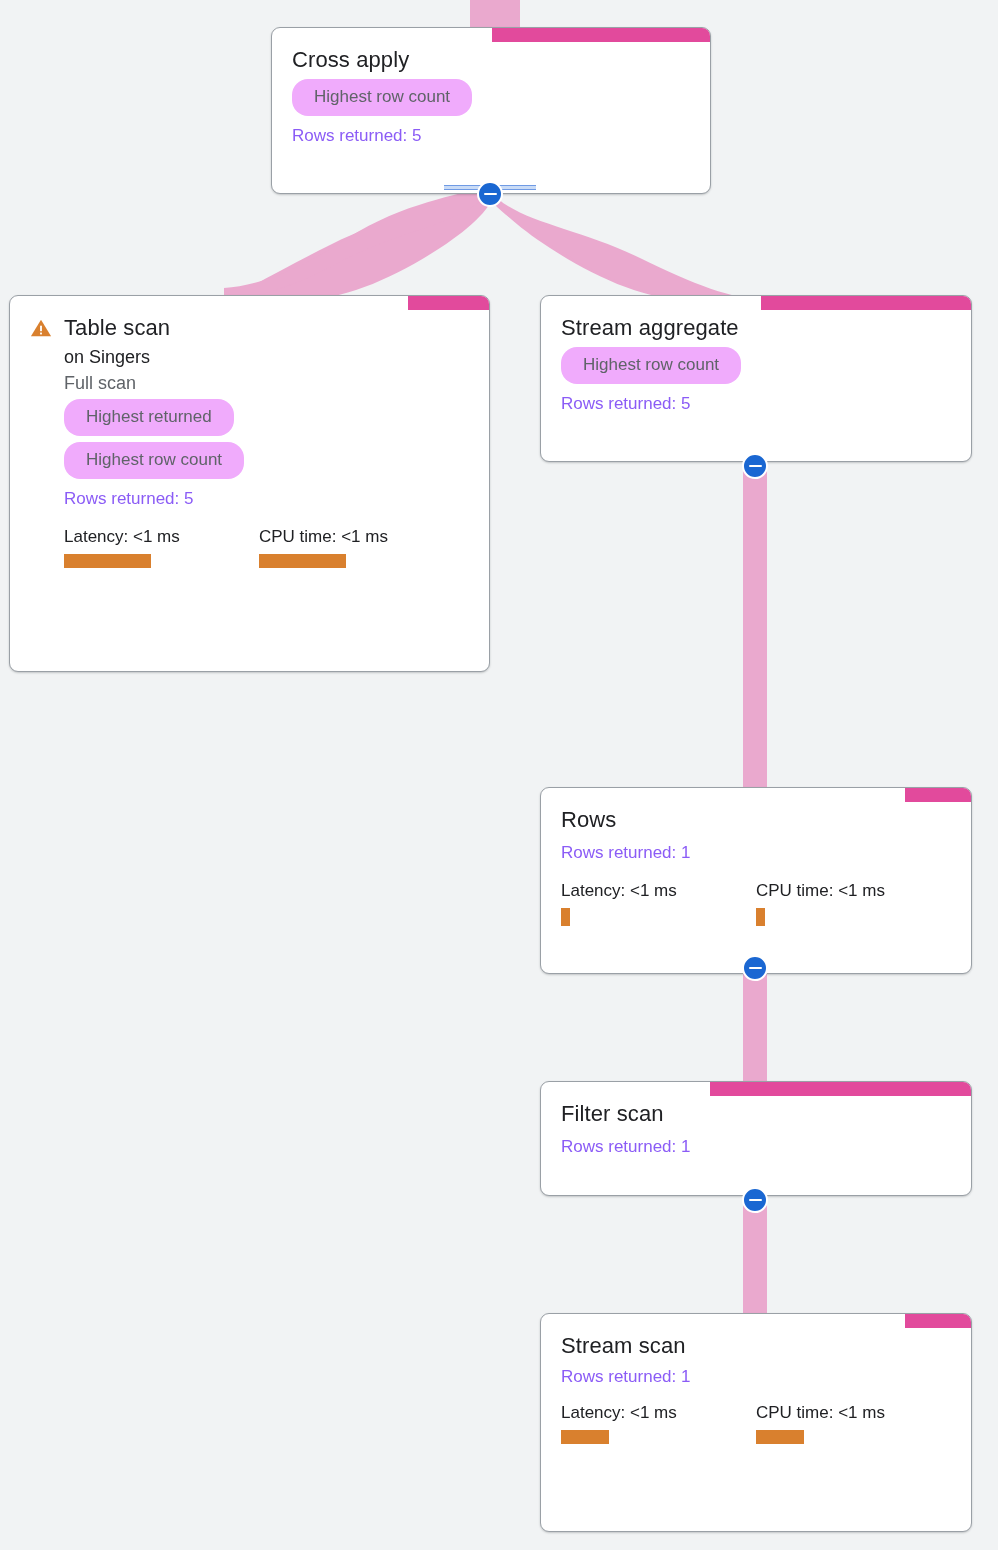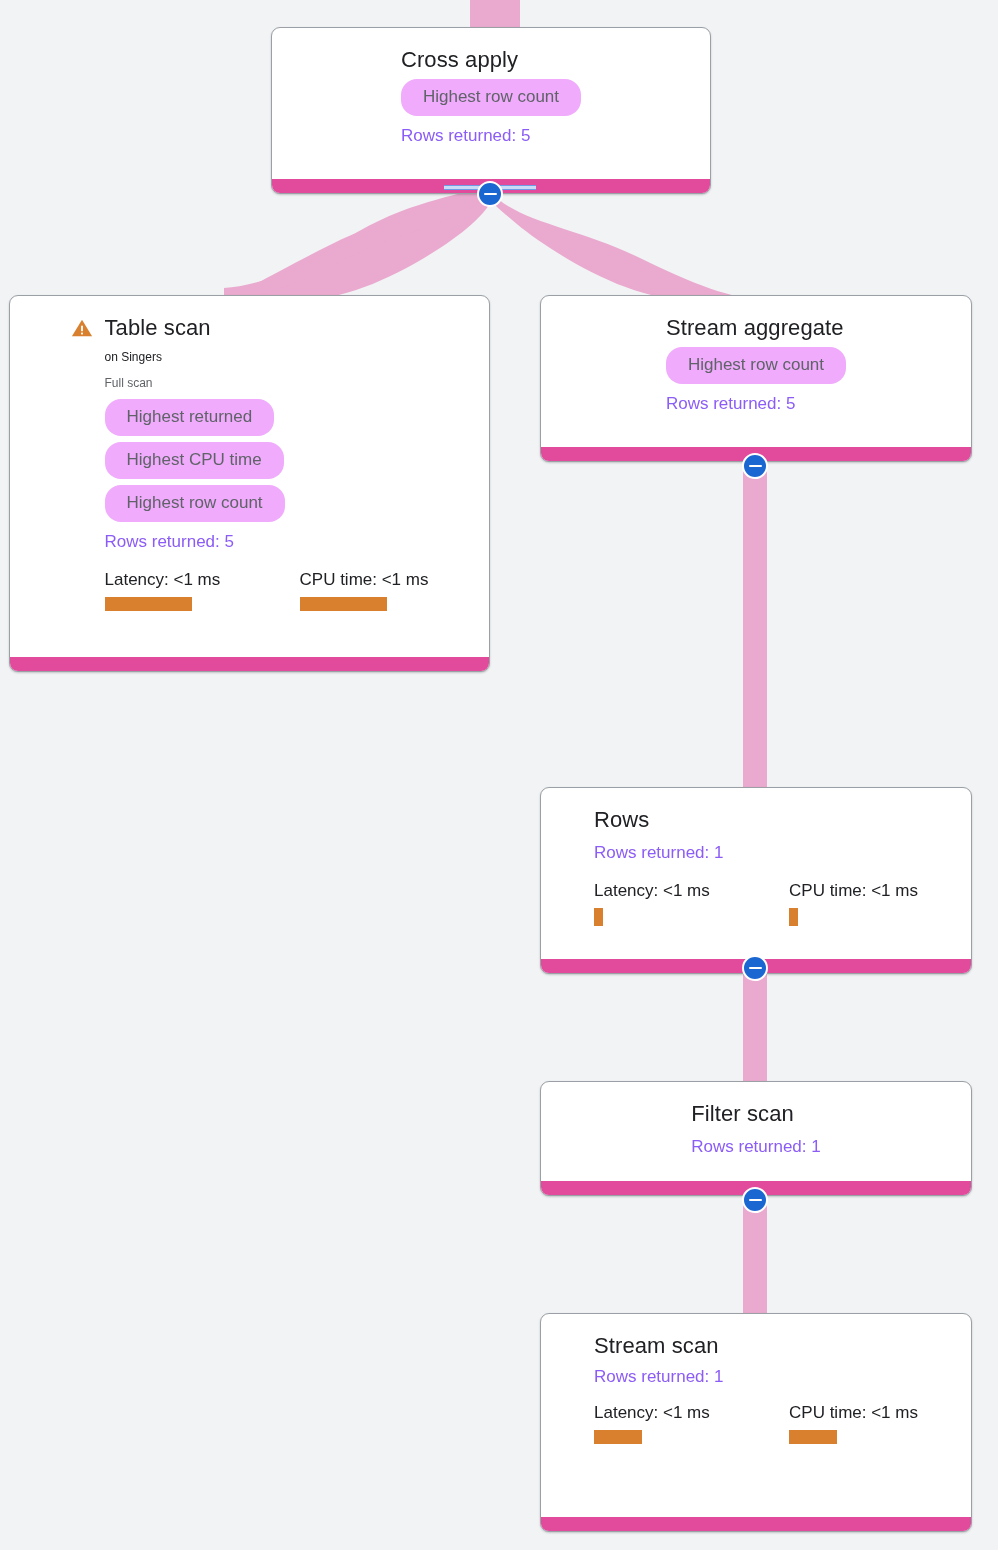--- a/index.html
+++ b/index.html
@@ -31,22 +31,21 @@
   
   .node {
     position: absolute;
     box-sizing: border-box;
     background: #ffffff;
     border: 1px solid #9aa0a6;
     border-radius: 9px;
     box-shadow: 0 1px 2px rgba(60,64,67,.25);
     overflow: hidden;
     display: flex;
-    flex-direction: column;
-    align-items: center;
+    flex-direction: row;
   }
   .node-body {
     flex: 1 1 auto;
     padding: 18px 20px 6px 20px;
     display: flex;
     flex-direction: column;
     align-items: flex-start;
   }
   .node-accent {
     flex: 0 0 auto;
@@ -72,21 +71,21 @@
     font-size: 22px;
     line-height: 28px;
     font-weight: 500;
     color: #202124;
     letter-spacing: .1px;
     white-space: nowrap;
   }
 
   
   .sub-line {
-    font-size: 12px;
+    font-size: 18px;
     line-height: 26px;
     color: #202124;
     white-space: nowrap;
   }
   .sub-line.muted {
     color: #5f6368;
   }
 
   
   .chip {
@@ -251,21 +250,20 @@
           <path d="M12 3 L23 21 L1 21 Z" fill="#d9802e"></path>
           <rect x="11" y="9.5" width="2" height="6" fill="#ffffff"></rect>
           <rect x="11" y="17" width="2" height="2" fill="#ffffff"></rect>
         </svg>
         <span class="node-title">Table scan</span>
       </div>
       <div class="sub-line" style="margin-left:34px;">on Singers</div>
       <div class="sub-line muted" style="margin-left:34px;">Full scan</div>
       <div style="margin-left:34px; display:flex; flex-direction:column; align-items:flex-start;">
         <span class="chip">Highest returned</span>
-        <span class="chip">Highest CPU time</span>
         <span class="chip">Highest row count</span>
       </div>
       <div class="rows-line" style="margin-left:34px;">Rows returned: 5</div>
       <div class="metrics" style="margin-left:34px;">
         <div class="metric" style="width:195px;">
           <span class="metric-label">Latency: &lt;1 ms</span>
           <div class="metric-bar" style="width:87px;"></div>
         </div>
         <div class="metric">
           <span class="metric-label">CPU time: &lt;1 ms</span>

